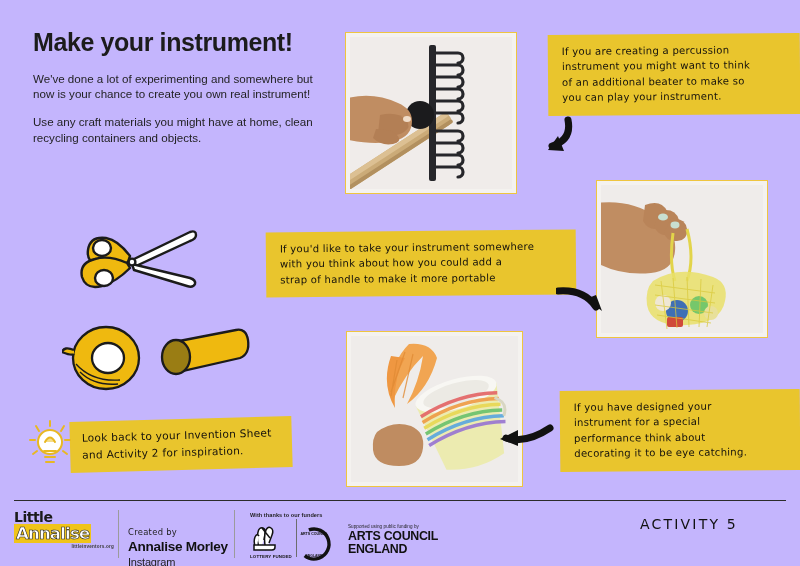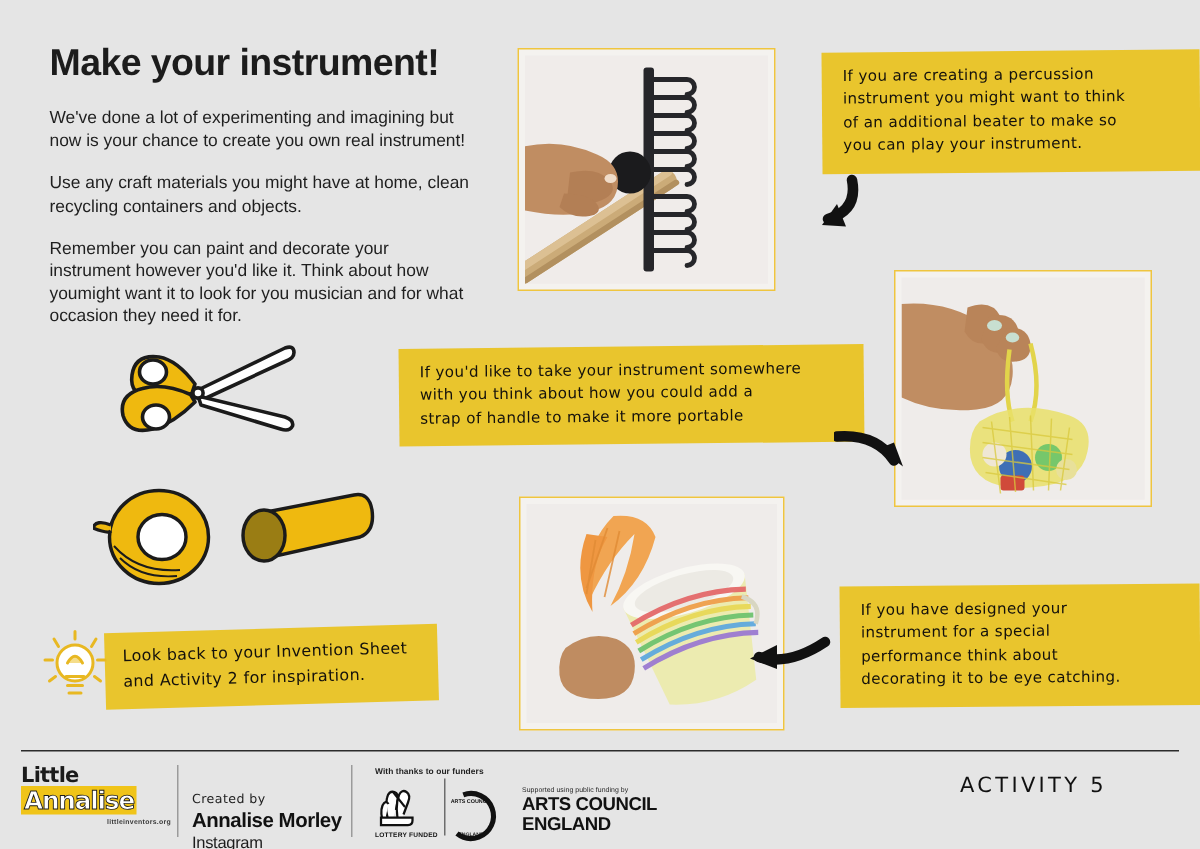--- a/index.html
+++ b/index.html
@@ -5,21 +5,21 @@
   * { box-sizing: border-box; margin: 0; padding: 0; }
   html, body {
     width: 800px; height: 566px;
     background: #ffffff;
     font-family: "Liberation Sans", sans-serif;
     overflow: hidden;
   }
   #page {
     position: relative;
     width: 800px; height: 566px;
-    background: #e5e5e5;
+    background: #c4b5fd;
   }
 
   
   #intro { position: absolute; left: 33px; top: 28px; width: 290px; }
   #intro h1 {
     font-size: 25px; font-weight: bold; color: #1c1c1c;
     letter-spacing: -0.4px; margin-bottom: 14px;
   }
   .para {
     font-size: 11.6px; line-height: 15.2px; color: #1f1f1f;
@@ -126,23 +126,22 @@
     letter-spacing: 2.2px;
   }
 </style>
 </head>
 <body>
 
 <div id="page">
 
   <div id="intro">
     <h1>Make your instrument!</h1>
-    <p class="para">We've done a lot of experimenting and imagining but now is your chance to create you own real instrument!</p>
+    <p class="para">We've done a lot of experimenting and somewhere but now is your chance to create you own real instrument!</p>
     <p class="para">Use any craft materials you might have at home, clean recycling containers and objects.</p>
-    <p class="para">Remember you can paint and decorate your instrument however you'd like it. Think about how youmight want it to look for you musician and for what occasion they need it for.</p>
   </div>
 
   <div class="photo" id="photo-comb">
     <div class="inner">
       <svg width="164" height="154" viewBox="0 0 164 154">
         <rect width="164" height="154" fill="#f2efed"></rect>
         <rect x="0" y="0" width="164" height="154" fill="#f0ecea"></rect>
 
         <g transform="rotate(-33 60 110)">
           <rect x="-40" y="100" width="150" height="13" rx="6" fill="#cbab78"></rect>

